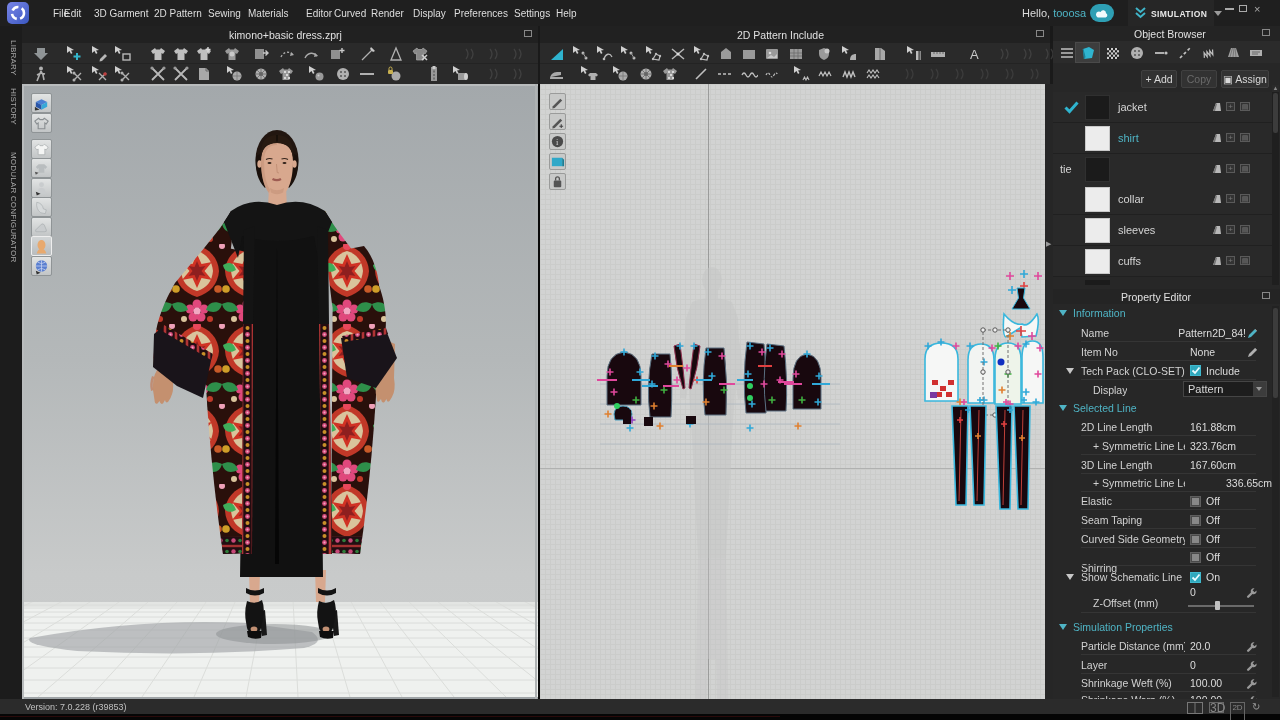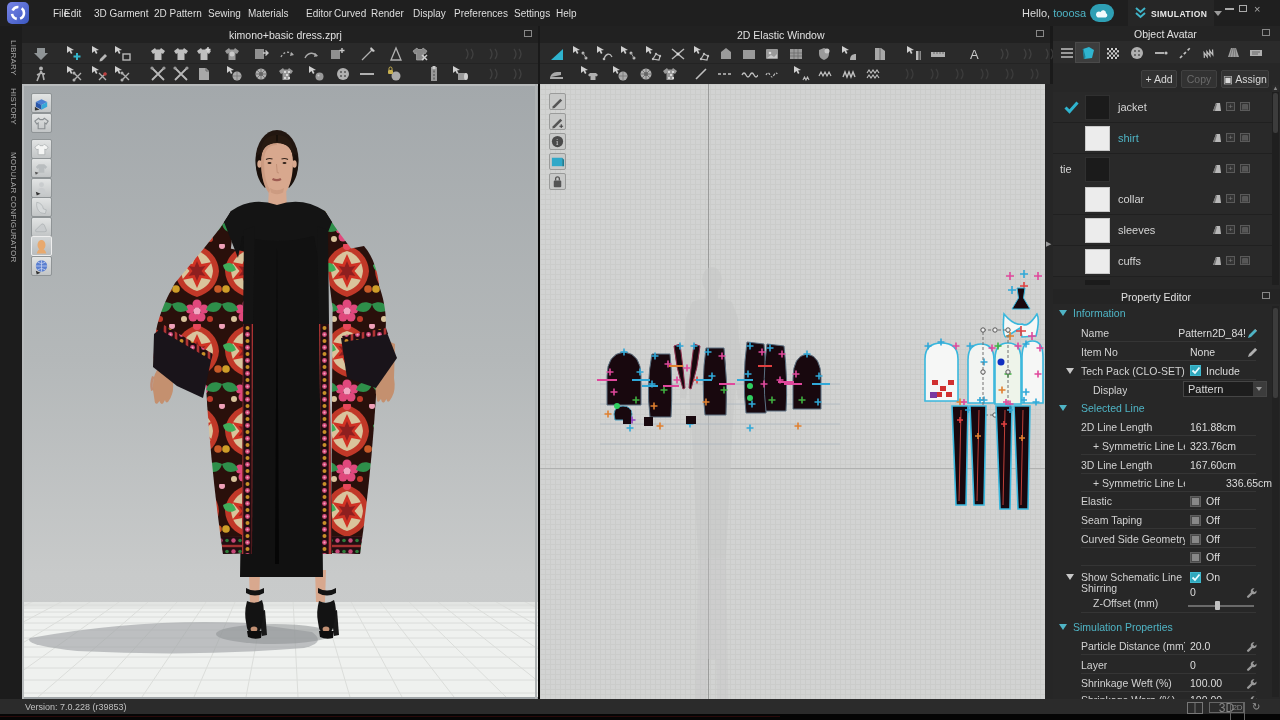--- a/index.html
+++ b/index.html
@@ -42,24 +42,24 @@
 <div class="abs" style="left:1151px;top:9px;font-size:8.5px;font-weight:bold;color:#e8e8e8;letter-spacing:0.4px;font-family:'Liberation Sans',sans-serif;">SIMULATION</div>
 <div class="abs" style="left:1214px;top:11px;width:0;height:0;border-left:4px solid transparent;border-right:4px solid transparent;border-top:5px solid #9a9a9a;"></div>
 <div class="abs" style="left:1225px;top:8px;width:9px;height:2px;background:#aaa;"></div>
 <div class="abs" style="left:1239px;top:5px;width:8px;height:7px;border:1.5px solid #aaa;"></div>
 <div class="abs" style="left:1254px;top:5px;color:#aaa;font-size:11px;line-height:8px;">×</div>
 <div class="abs" style="left:0;top:26px;width:1280px;height:17px;background:#191919;"></div>
 <div class="abs" style="left:22px;top:26px;width:516px;height:17px;background:#212121;"></div>
 <div class="abs txt" style="left:229px;top:29px;font-size:10.5px;color:#e0e0e0;">kimono+basic dress.zprj</div>
 <div class="abs" style="left:524px;top:30px;width:8px;height:7px;border:1px solid #888;"></div>
 <div class="abs" style="left:540px;top:26px;width:510px;height:17px;background:#212121;"></div>
-<div class="abs txt" style="left:737px;top:29px;font-size:10.5px;color:#e0e0e0;">2D Elastic Window</div>
+<div class="abs txt" style="left:737px;top:29px;font-size:10.5px;color:#e0e0e0;">2D Pattern Include</div>
 <div class="abs" style="left:1036px;top:30px;width:8px;height:7px;border:1px solid #888;"></div>
 <div class="abs" style="left:1053px;top:26px;width:227px;height:15px;background:#242424;"></div>
-<div class="abs txt" style="left:1134px;top:28px;font-size:10.5px;color:#e0e0e0;">Object Avatar</div>
+<div class="abs txt" style="left:1134px;top:28px;font-size:10.5px;color:#e0e0e0;">Object Browser</div>
 <div class="abs" style="left:1262px;top:29px;width:8px;height:7px;border:1px solid #888;"></div>
 <div class="abs" style="left:0;top:43px;width:1280px;height:41px;background:#2a2a2a;"></div>
 <div class="abs" style="left:0;top:63px;width:1280px;height:1px;background:#232323;"></div>
 <div class="abs" style="left:538px;top:43px;width:2px;height:41px;background:#1a1a1a;"></div>
 <div class="abs" style="left:1050px;top:43px;width:3px;height:41px;background:#1a1a1a;"></div>
 <div class="abs" style="left:0;top:26px;width:22px;height:688px;background:#1c1c1c;"></div>
 <div class="abs" style="left:4px;top:40px;width:14px;color:#a8a8a8;font-size:8px;letter-spacing:0.2px;writing-mode:vertical-rl;">LIBRARY</div>
 <div class="abs" style="left:4px;top:88px;width:14px;color:#a8a8a8;font-size:8px;letter-spacing:0.2px;writing-mode:vertical-rl;">HISTORY</div>
 <div class="abs" style="left:4px;top:152px;width:14px;color:#a8a8a8;font-size:8px;letter-spacing:0.2px;writing-mode:vertical-rl;">MODULAR CONFIGURATOR</div>
 <svg class="abs" style="left:32px;top:45px;" width="18" height="18" viewBox="0 0 18 18">
@@ -884,21 +884,21 @@
       <path d="M1.5 4.5 L4 7 L8.5 1.5" stroke="#eafcff" stroke-width="1.8" fill="none"></path>
     </svg>
 <div class="abs" style="left:1206px;top:365px;font-size:10.5px;color:#dcdcdc;">Include</div>
 <div class="abs" style="left:1081px;top:379px;width:175px;height:1px;background:#353535;"></div>
 <div class="abs" style="left:1093px;top:384px;font-size:10.5px;color:#d2d2d2;max-width:92px;overflow:hidden;white-space:nowrap;">Display</div>
 <div class="abs" style="left:1183px;top:381px;width:84px;height:16px;background:#1d1d1d;border:1px solid #454545;"></div>
 <div class="abs" style="left:1188px;top:383px;font-size:11px;color:#d8d8d8;">Pattern</div>
 <div class="abs" style="left:1253px;top:382px;width:13px;height:14px;background:#3c3c3c;"></div>
 <div class="abs" style="left:1256px;top:387px;width:0;height:0;border-left:3.5px solid transparent;border-right:3.5px solid transparent;border-top:4.5px solid #999;"></div>
 <div class="abs" style="left:1059px;top:405px;width:0;height:0;border-left:4.5px solid transparent;border-right:4.5px solid transparent;border-top:6px solid #4fb4c5;"></div>
-    <div class="abs" style="left:1073px;top:402px;font-size:10.5px;color:#4fb4c5;margin-left:8px;">Selected Line</div>
+    <div class="abs" style="left:1073px;top:402px;font-size:10.5px;color:#4fb4c5;">Selected Line</div>
 <div class="abs" style="left:1081px;top:421px;font-size:10.5px;color:#d2d2d2;max-width:104px;overflow:hidden;white-space:nowrap;">2D Line Length</div>
 <div class="abs" style="left:1190px;top:421px;font-size:10.5px;color:#dcdcdc;">161.88cm</div>
 <div class="abs" style="left:1081px;top:435px;width:175px;height:1px;background:#353535;"></div>
 <div class="abs" style="left:1093px;top:440px;font-size:10.5px;color:#d2d2d2;max-width:92px;overflow:hidden;white-space:nowrap;">+ Symmetric Line Leng</div>
 <div class="abs" style="left:1190px;top:440px;font-size:10.5px;color:#dcdcdc;">323.76cm</div>
 <div class="abs" style="left:1081px;top:454px;width:175px;height:1px;background:#353535;"></div>
 <div class="abs" style="left:1081px;top:459px;font-size:10.5px;color:#d2d2d2;max-width:104px;overflow:hidden;white-space:nowrap;">3D Line Length</div>
 <div class="abs" style="left:1190px;top:459px;font-size:10.5px;color:#dcdcdc;">167.60cm</div>
 <div class="abs" style="left:1081px;top:473px;width:175px;height:1px;background:#353535;"></div>
 <div class="abs" style="left:1093px;top:477px;font-size:10.5px;color:#d2d2d2;max-width:92px;overflow:hidden;white-space:nowrap;">+ Symmetric Line Leng</div>
@@ -912,21 +912,21 @@
 <div class="abs" style="left:1081px;top:514px;font-size:10.5px;color:#d2d2d2;max-width:104px;overflow:hidden;white-space:nowrap;">Seam Taping</div>
 <div class="abs" style="left:1190px;top:515px;width:11px;height:11px;background:#4a4a4a;border:1px solid #5e5e5e;"></div>
     <div class="abs" style="left:1192px;top:517px;width:7px;height:7px;background:#888888;"></div>
 <div class="abs" style="left:1206px;top:514px;font-size:10.5px;color:#dcdcdc;">Off</div>
 <div class="abs" style="left:1081px;top:528px;width:175px;height:1px;background:#353535;"></div>
 <div class="abs" style="left:1081px;top:533px;font-size:10.5px;color:#d2d2d2;max-width:104px;overflow:hidden;white-space:nowrap;">Curved Side Geometry</div>
 <div class="abs" style="left:1190px;top:534px;width:11px;height:11px;background:#4a4a4a;border:1px solid #5e5e5e;"></div>
     <div class="abs" style="left:1192px;top:536px;width:7px;height:7px;background:#888888;"></div>
 <div class="abs" style="left:1206px;top:533px;font-size:10.5px;color:#dcdcdc;">Off</div>
 <div class="abs" style="left:1081px;top:547px;width:175px;height:1px;background:#353535;"></div>
-<div class="abs" style="left:1081px;top:582px;font-size:10.5px;color:#d2d2d2;max-width:104px;overflow:hidden;white-space:nowrap;">Shirring</div>
+<div class="abs" style="left:1081px;top:562px;font-size:10.5px;color:#d2d2d2;max-width:104px;overflow:hidden;white-space:nowrap;">Shirring</div>
 <div class="abs" style="left:1190px;top:552px;width:11px;height:11px;background:#4a4a4a;border:1px solid #5e5e5e;"></div>
     <div class="abs" style="left:1192px;top:554px;width:7px;height:7px;background:#888888;"></div>
 <div class="abs" style="left:1206px;top:551px;font-size:10.5px;color:#dcdcdc;">Off</div>
 <div class="abs" style="left:1081px;top:565px;width:175px;height:1px;background:#353535;"></div>
 <div class="abs" style="left:1066px;top:574px;width:0;height:0;border-left:4.5px solid transparent;border-right:4.5px solid transparent;border-top:6px solid #c8c8c8;"></div>
 <div class="abs" style="left:1081px;top:571px;font-size:10.5px;color:#d2d2d2;max-width:104px;overflow:hidden;white-space:nowrap;">Show Schematic Line</div>
 <div class="abs" style="left:1190px;top:572px;width:11px;height:11px;background:#2fa8bd;border:1px solid #3fb8cd;"></div>
     <svg class="abs" style="left:1191px;top:573px;" width="10" height="9" viewBox="0 0 10 9">
       <path d="M1.5 4.5 L4 7 L8.5 1.5" stroke="#eafcff" stroke-width="1.8" fill="none"></path>
     </svg>
@@ -969,15 +969,15 @@
 <div class="abs" style="left:1273px;top:308px;width:5px;height:90px;background:#3c3c3c;border-radius:2px;"></div>
 <div class="abs" style="left:0;top:699px;width:1280px;height:15px;background:#2b2b2b;"></div>
 <div class="abs" style="left:25px;top:702px;font-size:9px;color:#c0c0c0;font-family:'Liberation Sans',sans-serif;">Version: 7.0.228 (r39853)</div>
 <div class="abs" style="left:0;top:714px;width:1280px;height:6px;background:#050505;"></div>
 <div class="abs" style="left:0;top:716px;width:780px;height:1px;background:#2a0a0a;"></div>
 <div class="abs" style="left:1053px;top:700px;width:227px;height:14px;background:#2b2b2b;"></div>
 <svg class="abs" style="left:1187px;top:702px;" width="16" height="12" viewBox="0 0 16 12">
       <rect x="0.5" y="0.5" width="15" height="11" fill="none" stroke="#777"></rect>
       <line x1="8" y1="0" x2="8" y2="12" stroke="#777"></line>
     </svg>
-<div class="abs" style="left:1209px;top:702px;width:35px;height:11px;border:1px solid #666;color:#888;font-size:12px;text-align:center;line-height:10px;">3D</div>
+<div class="abs" style="left:1209px;top:702px;width:15px;height:11px;border:1px solid #666;color:#888;font-size:12px;text-align:center;line-height:10px;">3D</div>
 <div class="abs" style="left:1230px;top:702px;width:15px;height:26px;border:1px solid #666;color:#888;font-size:8px;text-align:center;line-height:10px;">2D</div>
 <div class="abs" style="left:1252px;top:701px;color:#999;font-size:10px;">↻</div>
 </div>
 </body></html>

